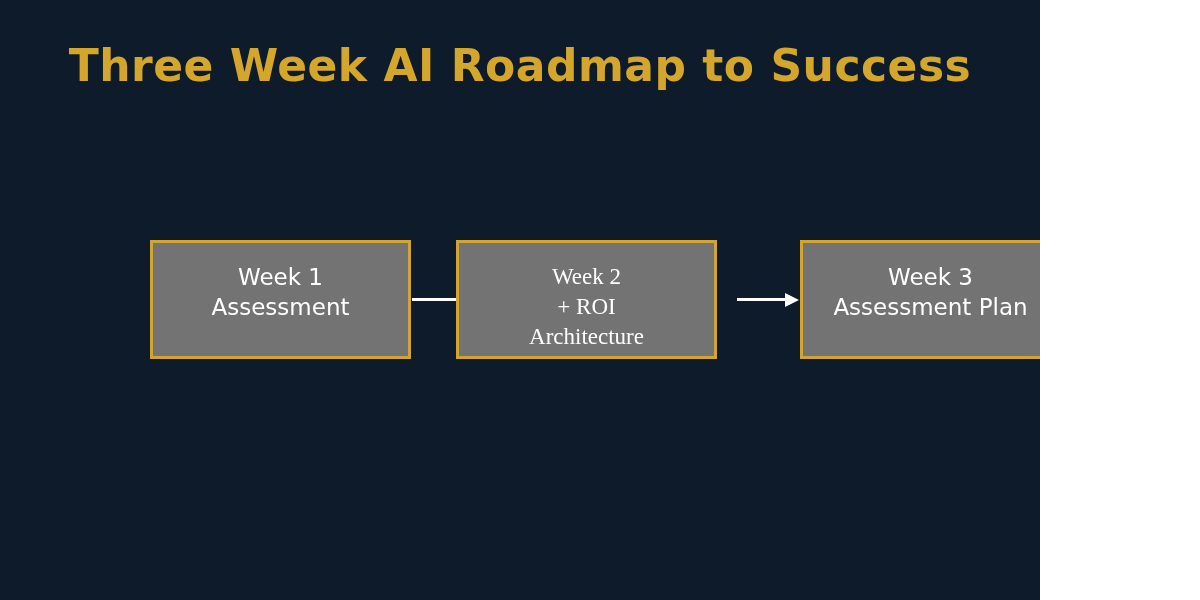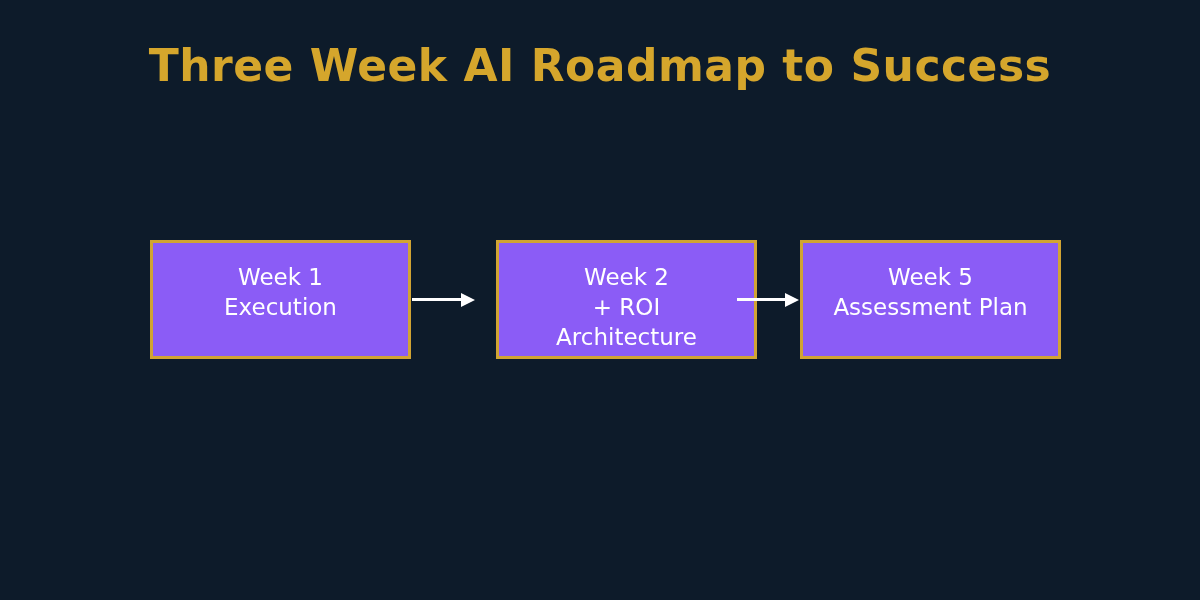--- a/index.html
+++ b/index.html
@@ -1,21 +1,21 @@
 <!DOCTYPE html>
 <html><head>
 <meta charset="utf-8">
 <style>
   html, body {
     margin: 0;
     padding: 0;
   }
   .canvas {
     position: relative;
-    width: 1200px;
+    width: 1040px;
     height: 600px;
     background: #0d1b2a;
     overflow: hidden;
     font-family: "DejaVu Sans", "Liberation Sans", sans-serif;
   }
   .title {
     position: absolute;
     top: 40px;
     left: 0;
     width: 100%;
@@ -26,26 +26,26 @@
     letter-spacing: 0.5px;
     color: #d5a62c;
   }
   .box {
     position: absolute;
     top: 240px;
     width: 261px;
     height: 119px;
     box-sizing: border-box;
     border: 3px solid #d1a433;
-    background: #8b5cf6;
+    background: #737373;
     text-align: center;
     padding-top: 19px;
   }
   .box-1 { left: 150px; }
-  .box-2 { left: 496px; }
+  .box-2 { left: 456px; font-family: Liberation Serif, serif; }
   .box-3 { left: 800px; }
   .box .line {
     display: block;
     font-size: 23px;
     line-height: 30px;
     color: #ffffff;
   }
   .arrow {
     position: absolute;
     top: 291px;
@@ -70,37 +70,37 @@
 </style>
 </head>
 <body>
 
 <div class="canvas">
 
   <h1 class="title">Three Week AI Roadmap to Success</h1>
 
   <div class="box box-1">
     <span class="line">Week 1</span>
-    <span class="line">Execution</span>
+    <span class="line">Assessment</span>
   </div>
 
   <div class="arrow arrow-1">
     <span class="shaft"></span>
     <span class="head"></span>
   </div>
 
   <div class="box box-2">
     <span class="line">Week 2</span>
     <span class="line">+ ROI</span>
     <span class="line">Architecture</span>
   </div>
 
   <div class="arrow arrow-2">
     <span class="shaft"></span>
     <span class="head"></span>
   </div>
 
   <div class="box box-3">
-    <span class="line">Week 5</span>
+    <span class="line">Week 3</span>
     <span class="line">Assessment Plan</span>
   </div>
 
 </div>
 
 </body></html>

